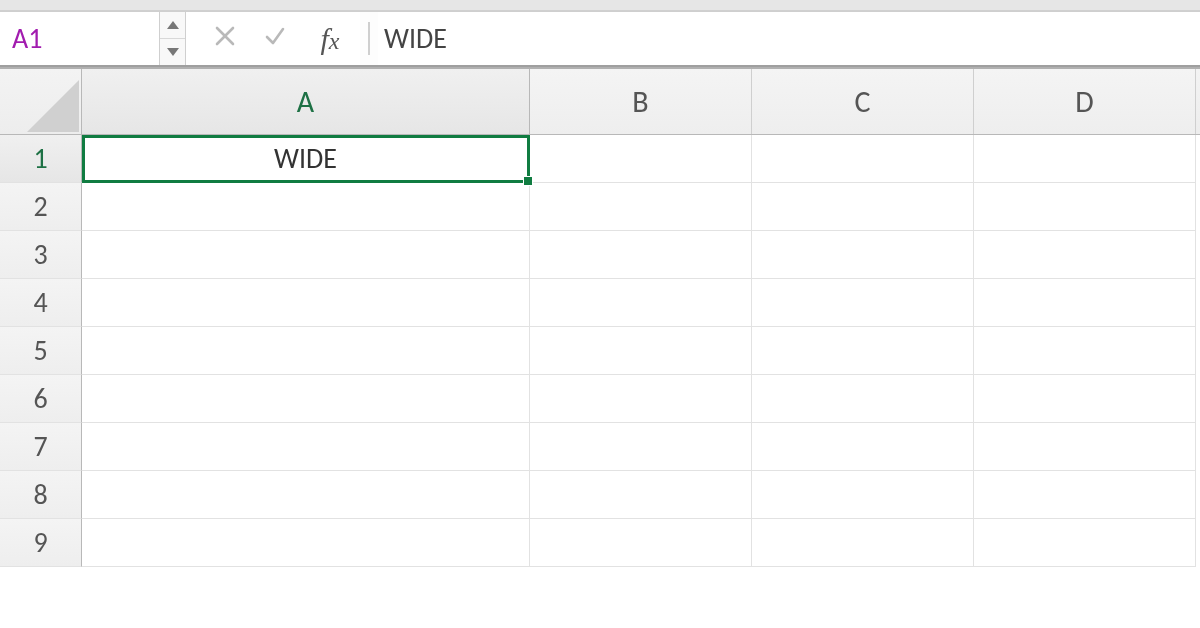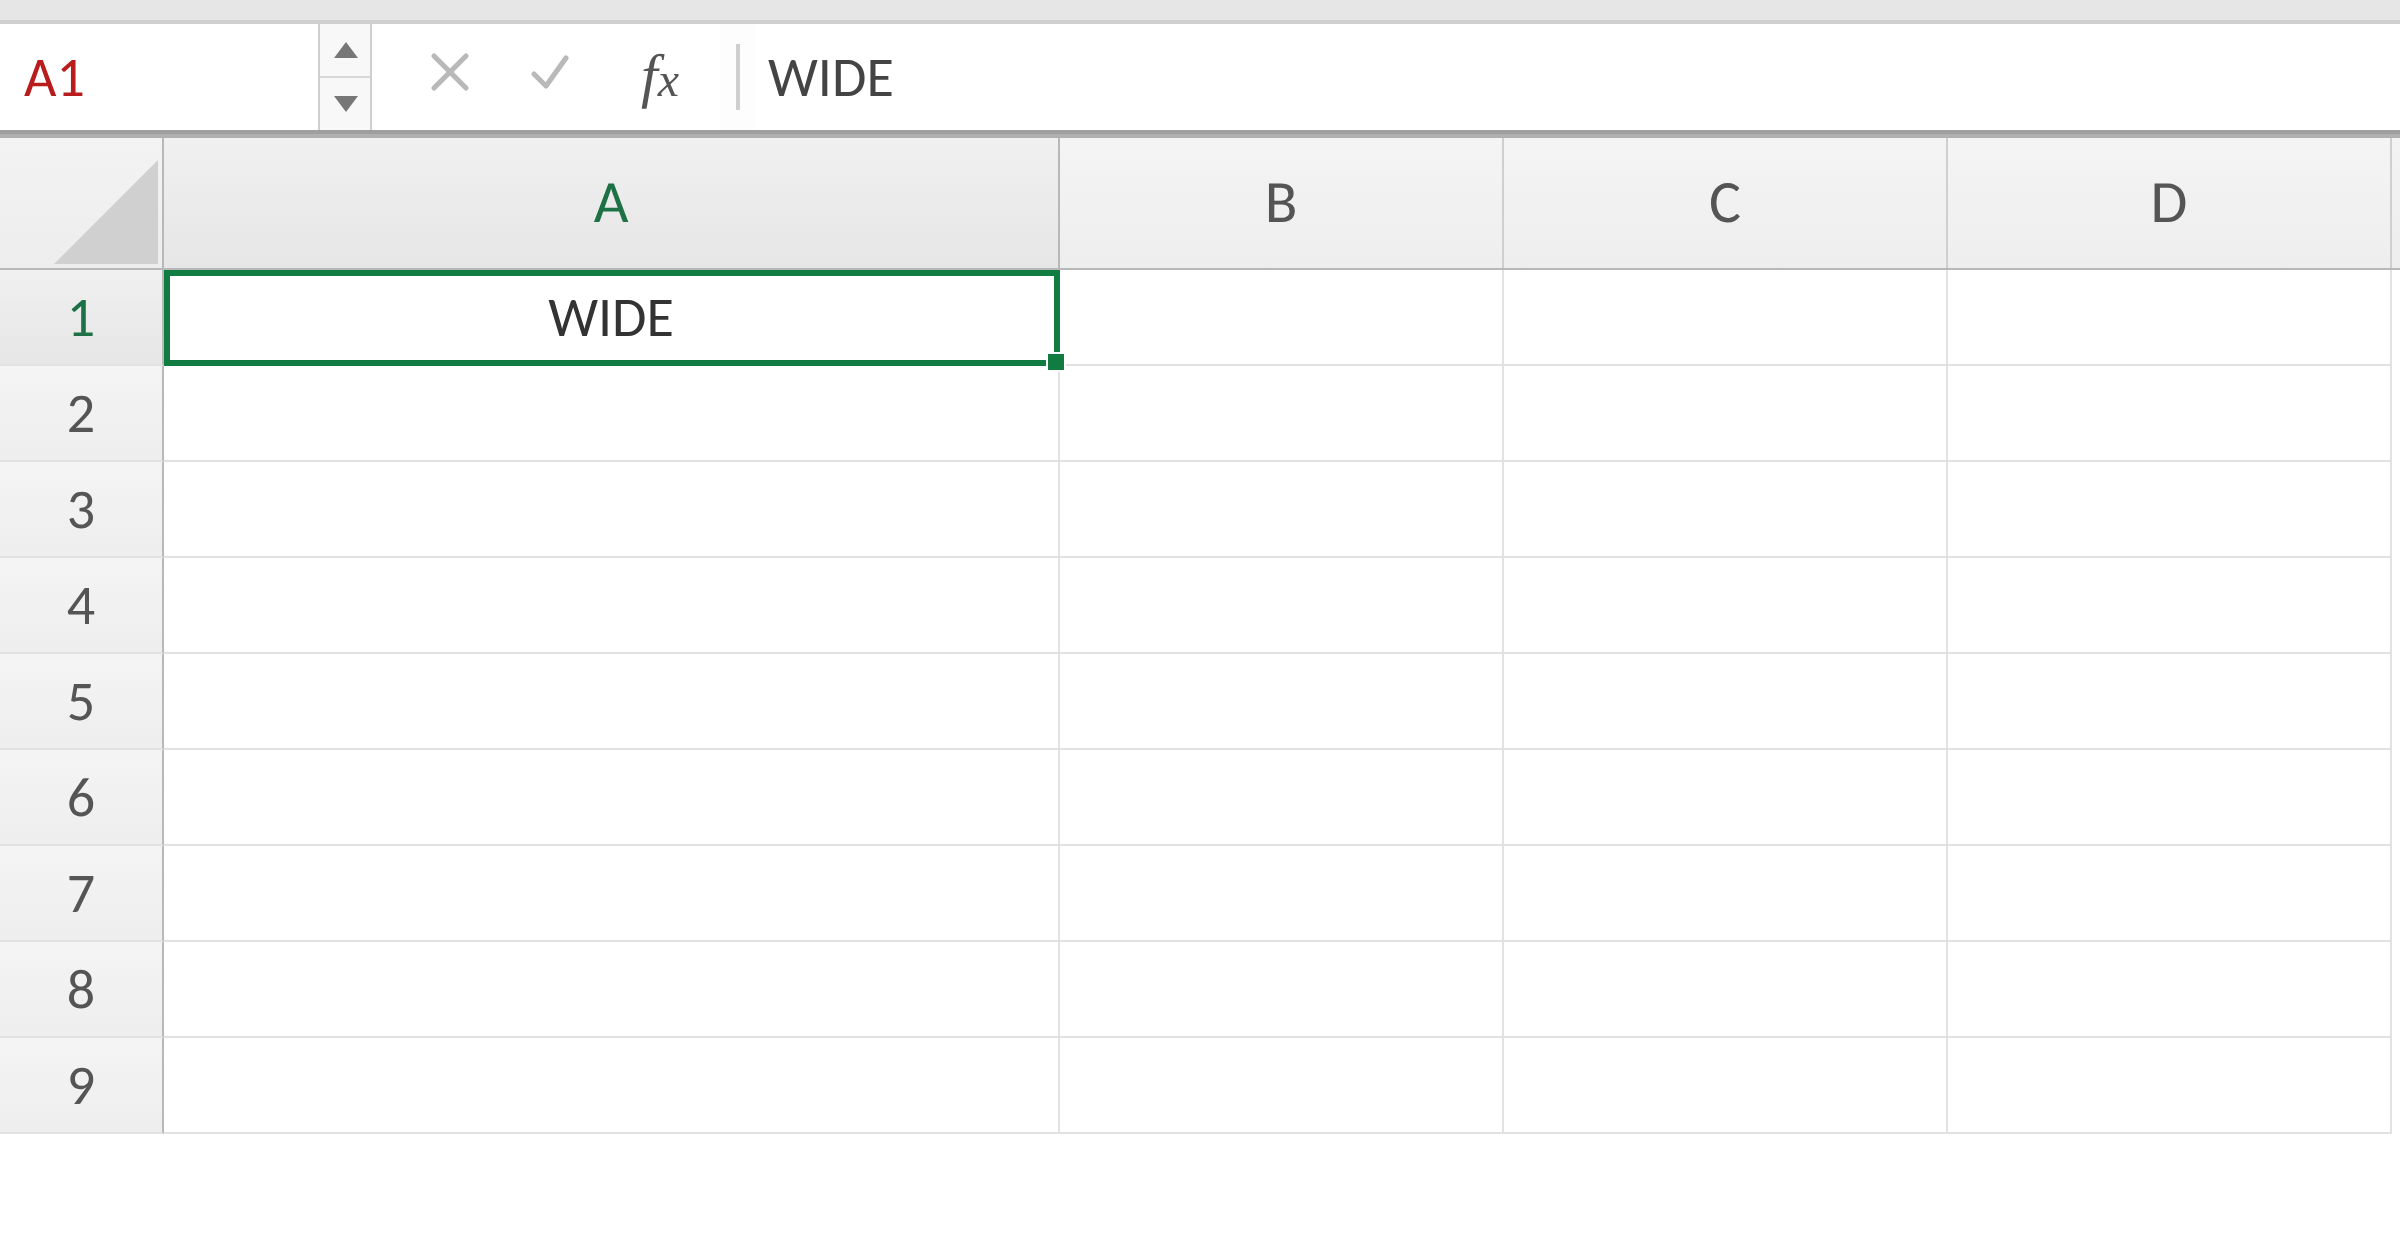--- a/index.html
+++ b/index.html
@@ -32,21 +32,21 @@
     border-bottom: 2px solid #9f9f9f;
   }
   .name-box {
     width: 160px;
     display: flex;
     align-items: center;
     padding-left: 12px;
     font-size: 28px;
     border-right: 1px solid #cfcfcf;
     background: #ffffff;
-    color: #b91c1c;
+    color: #a21caf;
   }
   .stepper {
     width: 26px;
     display: flex;
     flex-direction: column;
     border-right: 1px solid #cfcfcf;
     background: #f8f8f8;
   }
   .stepper .half {
     flex: 1;

